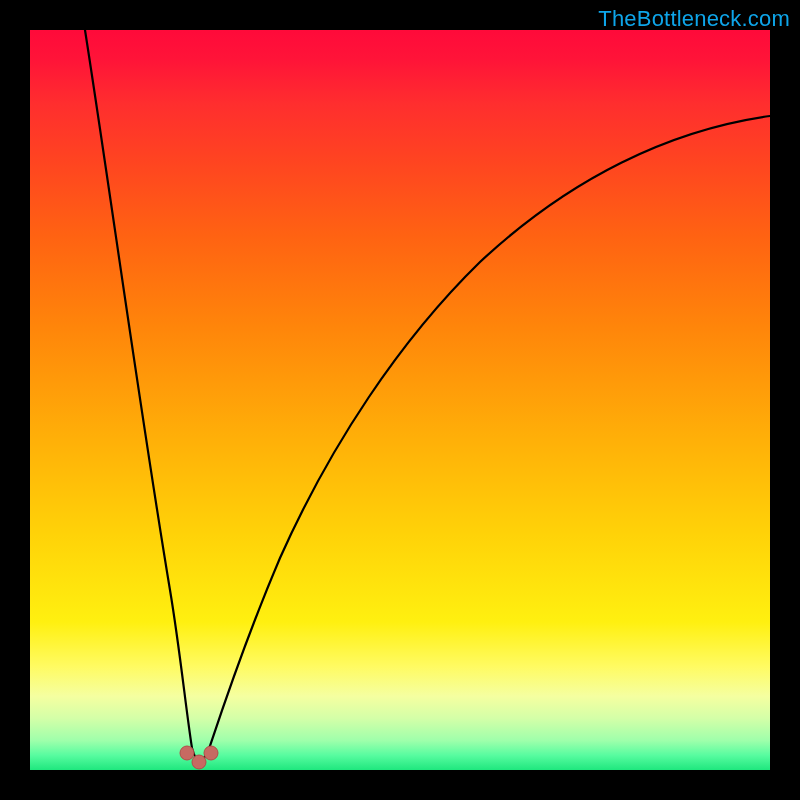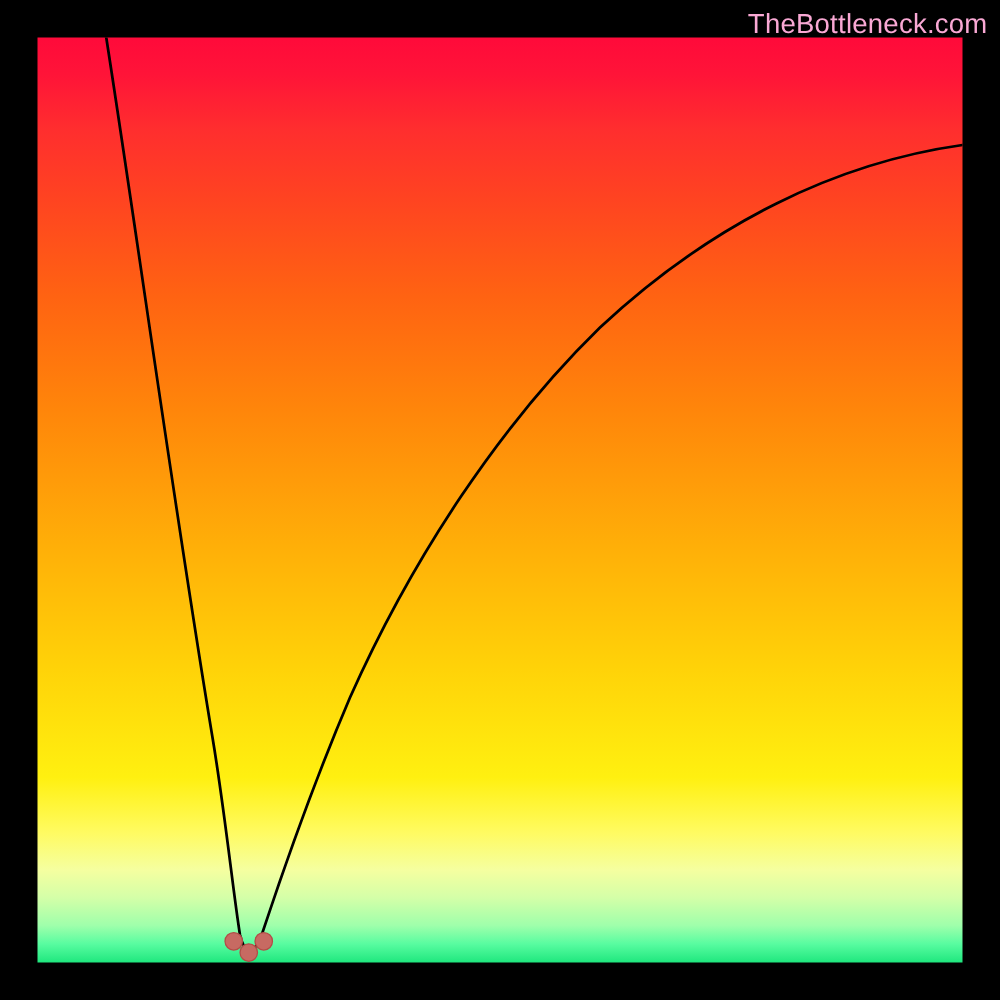--- a/index.html
+++ b/index.html
@@ -15,21 +15,21 @@
  #ffaf08 55%,
  #ffd208 68%,
  #fff010 80%,
  #fffb62 86%,
  #f5ffa0 90%,
  #d4ffa8 93%,
  #9fffab 96%,
  #58fca0 98%,
  #1fe77e 100%)}
 svg.curves{position:absolute;inset:0}
-.watermark{position:absolute;top:6px;right:10px;color:#f9a8d4;font-size:22px;font-weight:500;letter-spacing:.2px}
+.watermark{position:absolute;top:6px;right:10px;color:#0ea5e9;font-size:22px;font-weight:500;letter-spacing:.2px}
 </style>
 </head>
 <body>
 
 <div class="stage">
   <div class="plot">
     <div class="grad"></div>
     <svg class="curves" viewBox="0 0 740 740" preserveAspectRatio="none">
       <path fill="none" stroke="#000" stroke-width="2.2" stroke-linecap="round" d="M 55 0
                C 80 160, 110 380, 140 560

